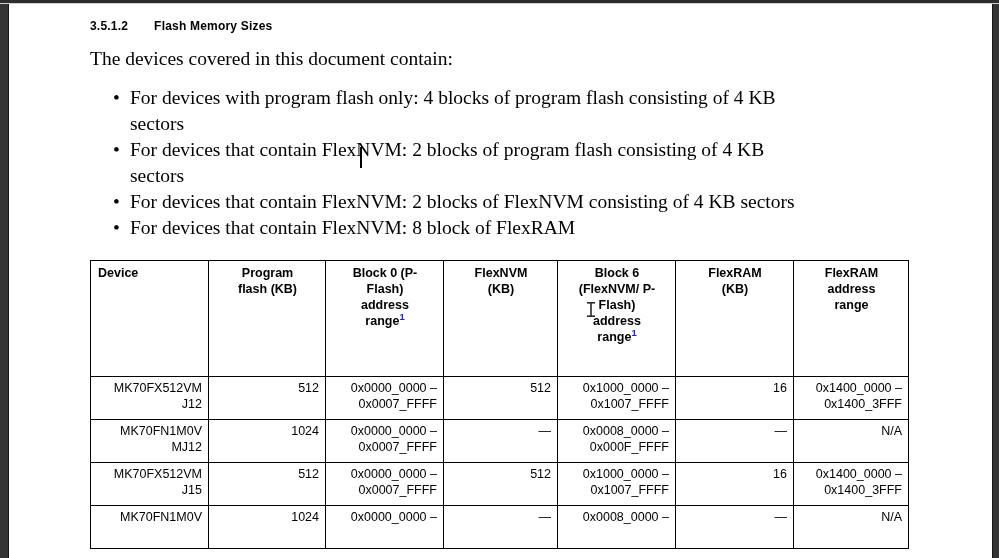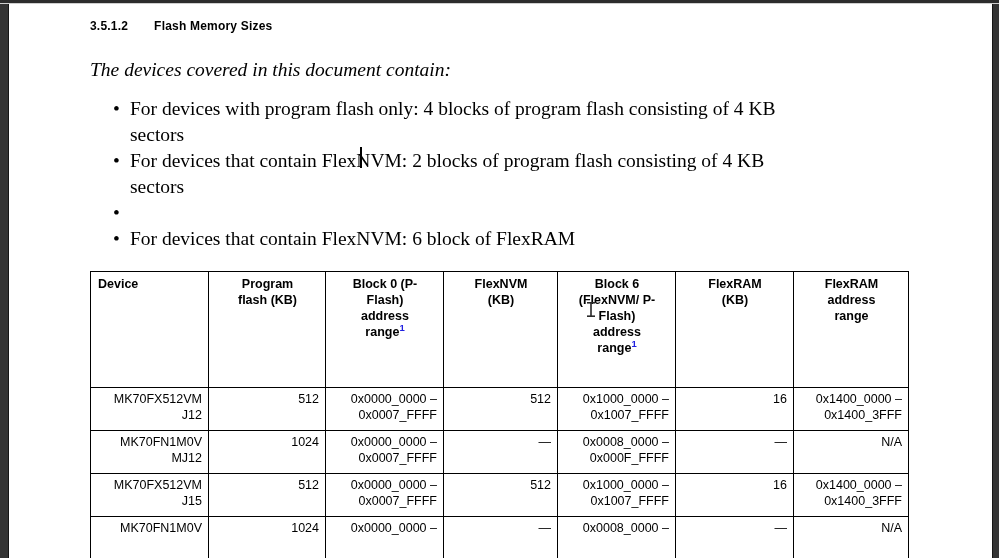--- a/index.html
+++ b/index.html
@@ -12,21 +12,21 @@
   .chrome-left  { position:absolute; left:0; top:0; width:8px;  height:558px; background:#343434; border-right:1px solid #161616; z-index:6; }
   .chrome-right { position:absolute; right:0; top:0; width:6px; height:558px; background:#343434; border-left:1px solid #161616; z-index:6; }
   .chrome-top   { position:absolute; left:0; top:0; width:999px; height:3px; background:#2c2c2c; border-bottom:1px solid #cfcfcf; z-index:7; }
 
   .content { position:absolute; left:90px; top:14px; width:860px; }
 
   .heading { margin:0; font-size:12px; font-weight:bold; letter-spacing:0.2px; line-height:24px; color:#000; }
   .heading .num { display:inline-block; margin-right:26px; }
 
   .serif { font-family:"Liberation Serif","DejaVu Serif",serif; font-size:19.5px; line-height:26px; margin:0; color:#000; }
-  .intro  { margin-top:19px;font-style:italic; }
+  .intro  { margin-top:8px; }
   .lead   { margin-top:15px; }
 
   .bullets { margin-top:13px; }
   .bullet  { display:flex; padding-left:23px; }
   .bullet .dot   { width:17px; font-family:"Liberation Serif","DejaVu Serif",serif; font-size:19.5px; line-height:26px; }
   .bullet .btext { width:770px; white-space:pre-line; }
 
   table.mem { margin-top:19px; border-collapse:collapse; table-layout:fixed; width:818px; }
   .mem th, .mem td {
     border:1.5px solid #000; vertical-align:top;
@@ -61,24 +61,25 @@
       <span class="btext serif">For devices with program flash only: 4 blocks of program flash consisting of 4 KB
 sectors</span>
     </div>
     <div class="bullet">
       <span class="dot">•</span>
       <span class="btext serif">For devices that contain FlexNVM: 2 blocks of program flash consisting of 4 KB
 sectors</span>
     </div>
     <div class="bullet">
       <span class="dot">•</span>
+      <span class="btext serif">For devices that contain FlexNVM: 2 blocks of FlexNVM consisting of 4 KB sectors</span>
     </div>
     <div class="bullet">
       <span class="dot">•</span>
-      <span class="btext serif">For devices that contain FlexNVM: 6 block of FlexRAM</span>
+      <span class="btext serif">For devices that contain FlexNVM: 8 block of FlexRAM</span>
     </div>
   </div>
 
 
   <table class="mem">
     <colgroup>
       <col style="width:118px">
         <col style="width:117px">
         <col style="width:118px">
         <col style="width:114px">

